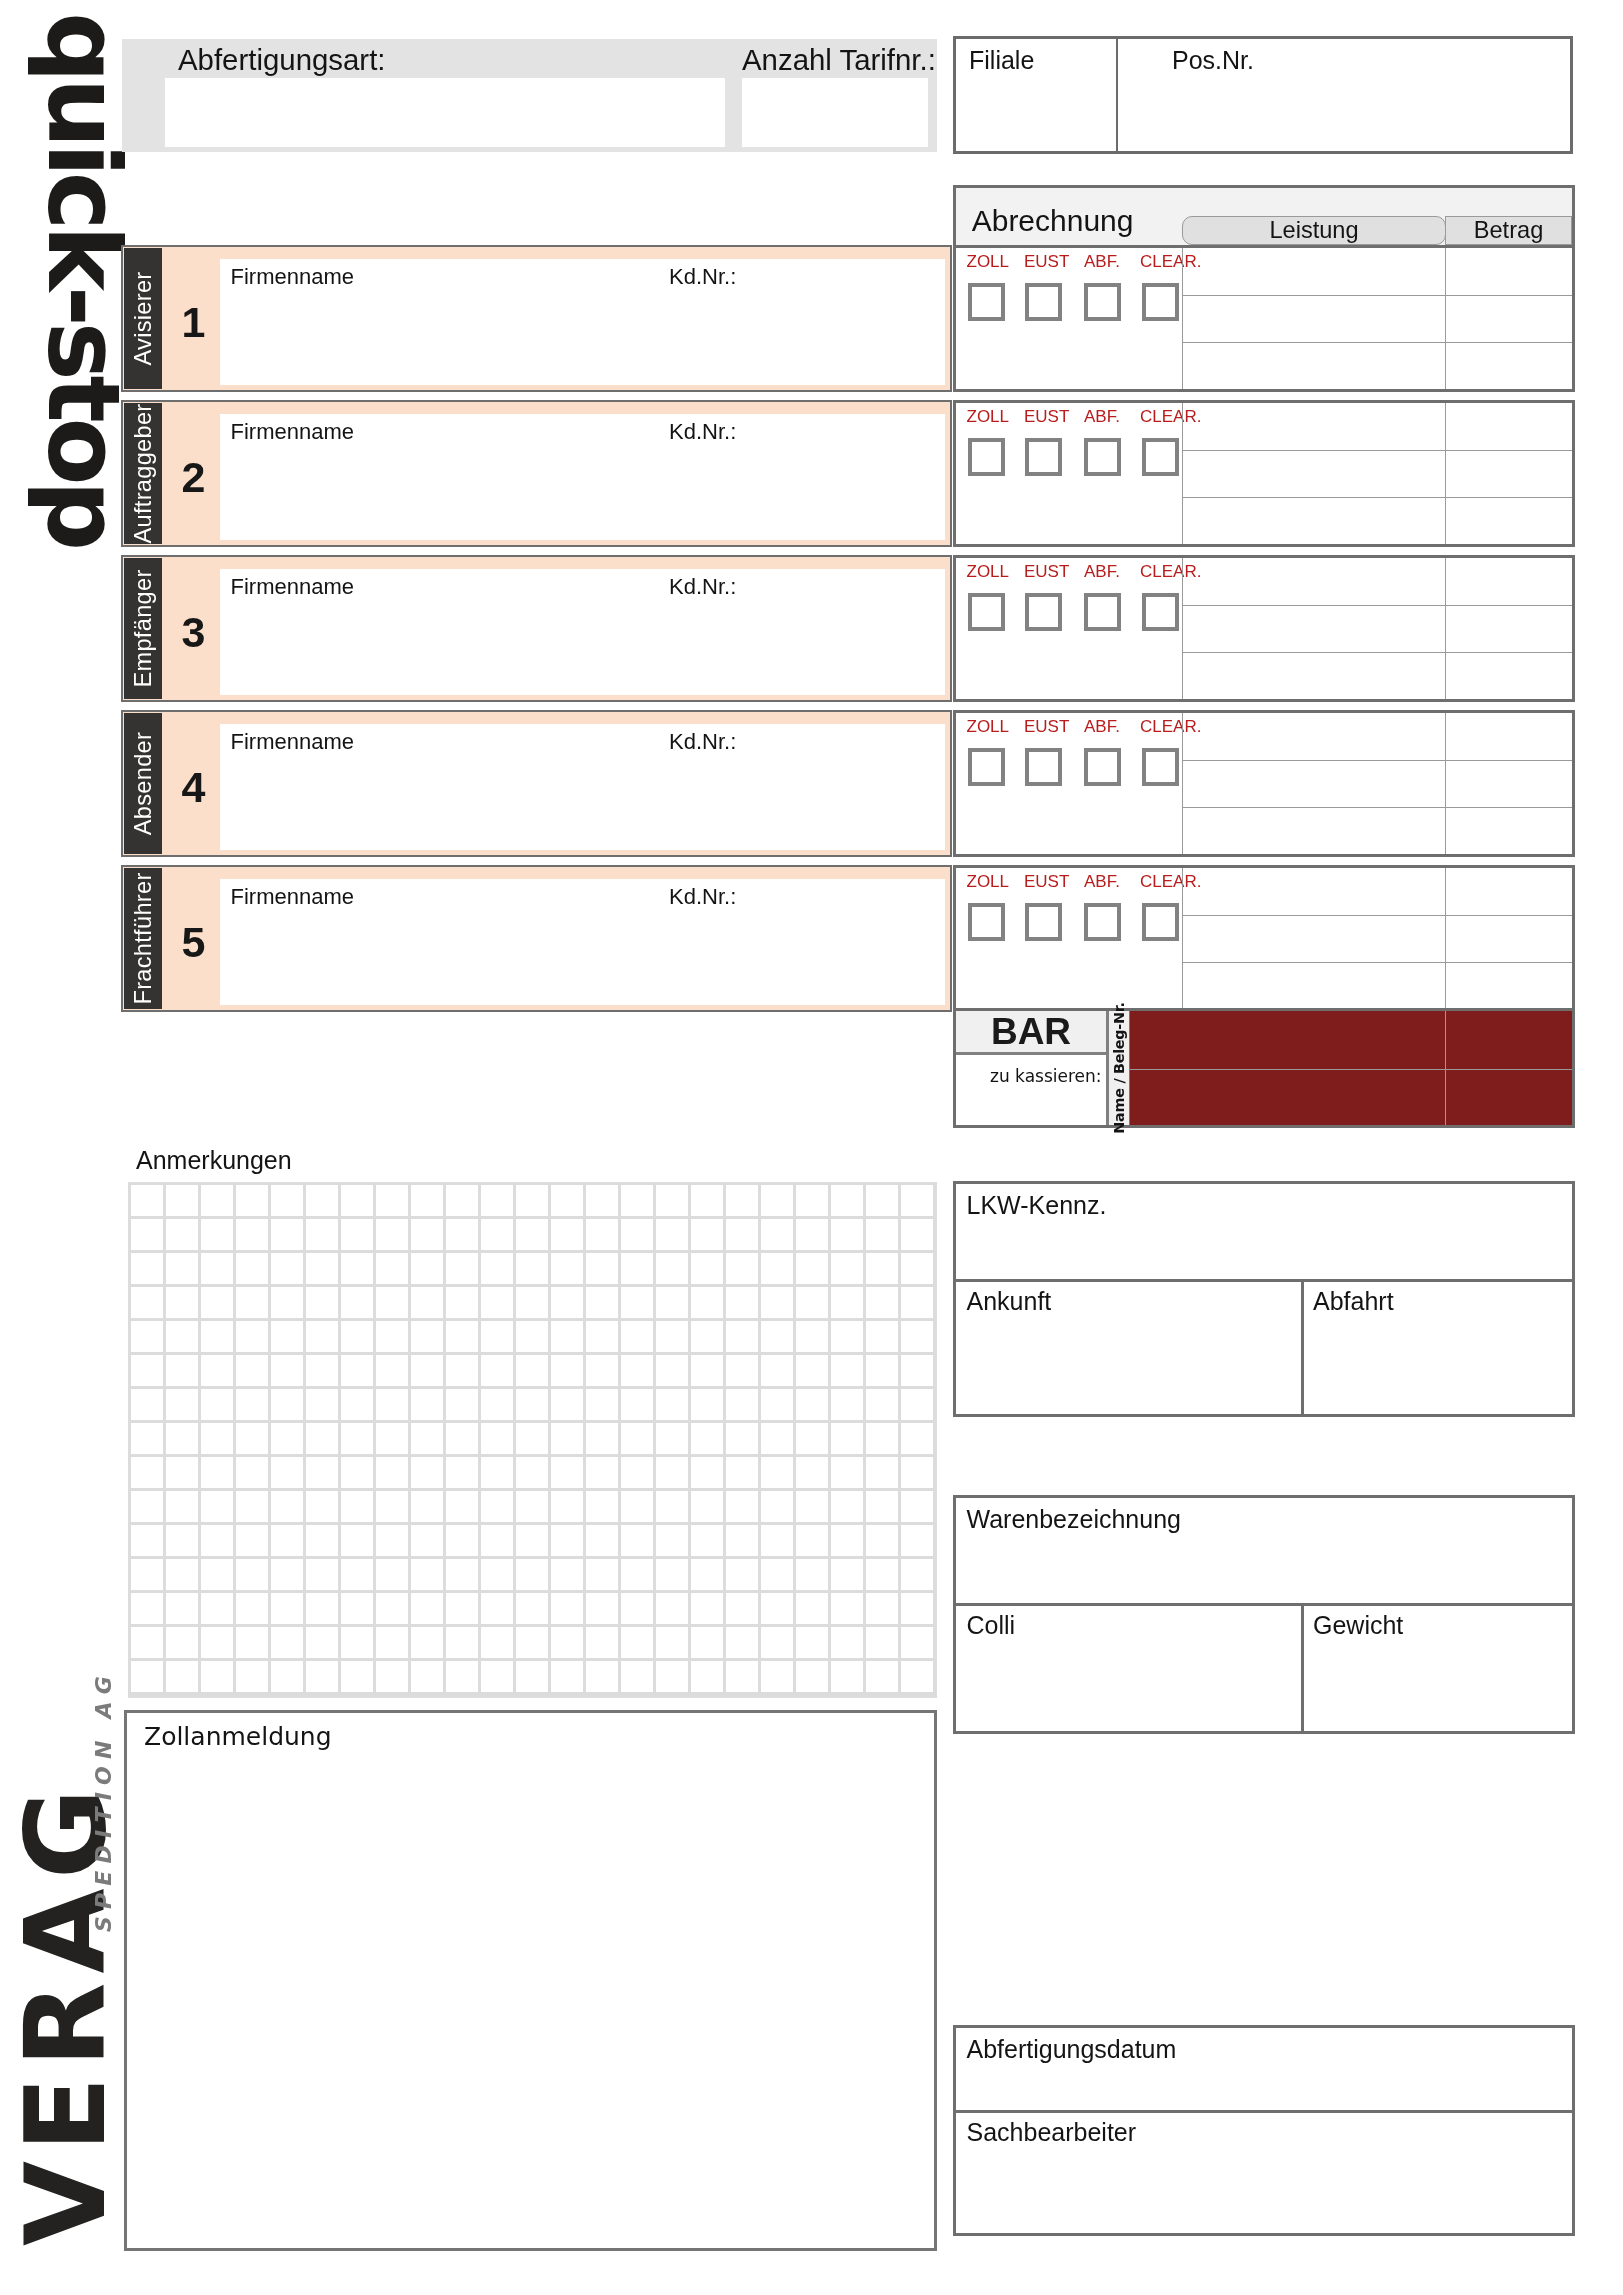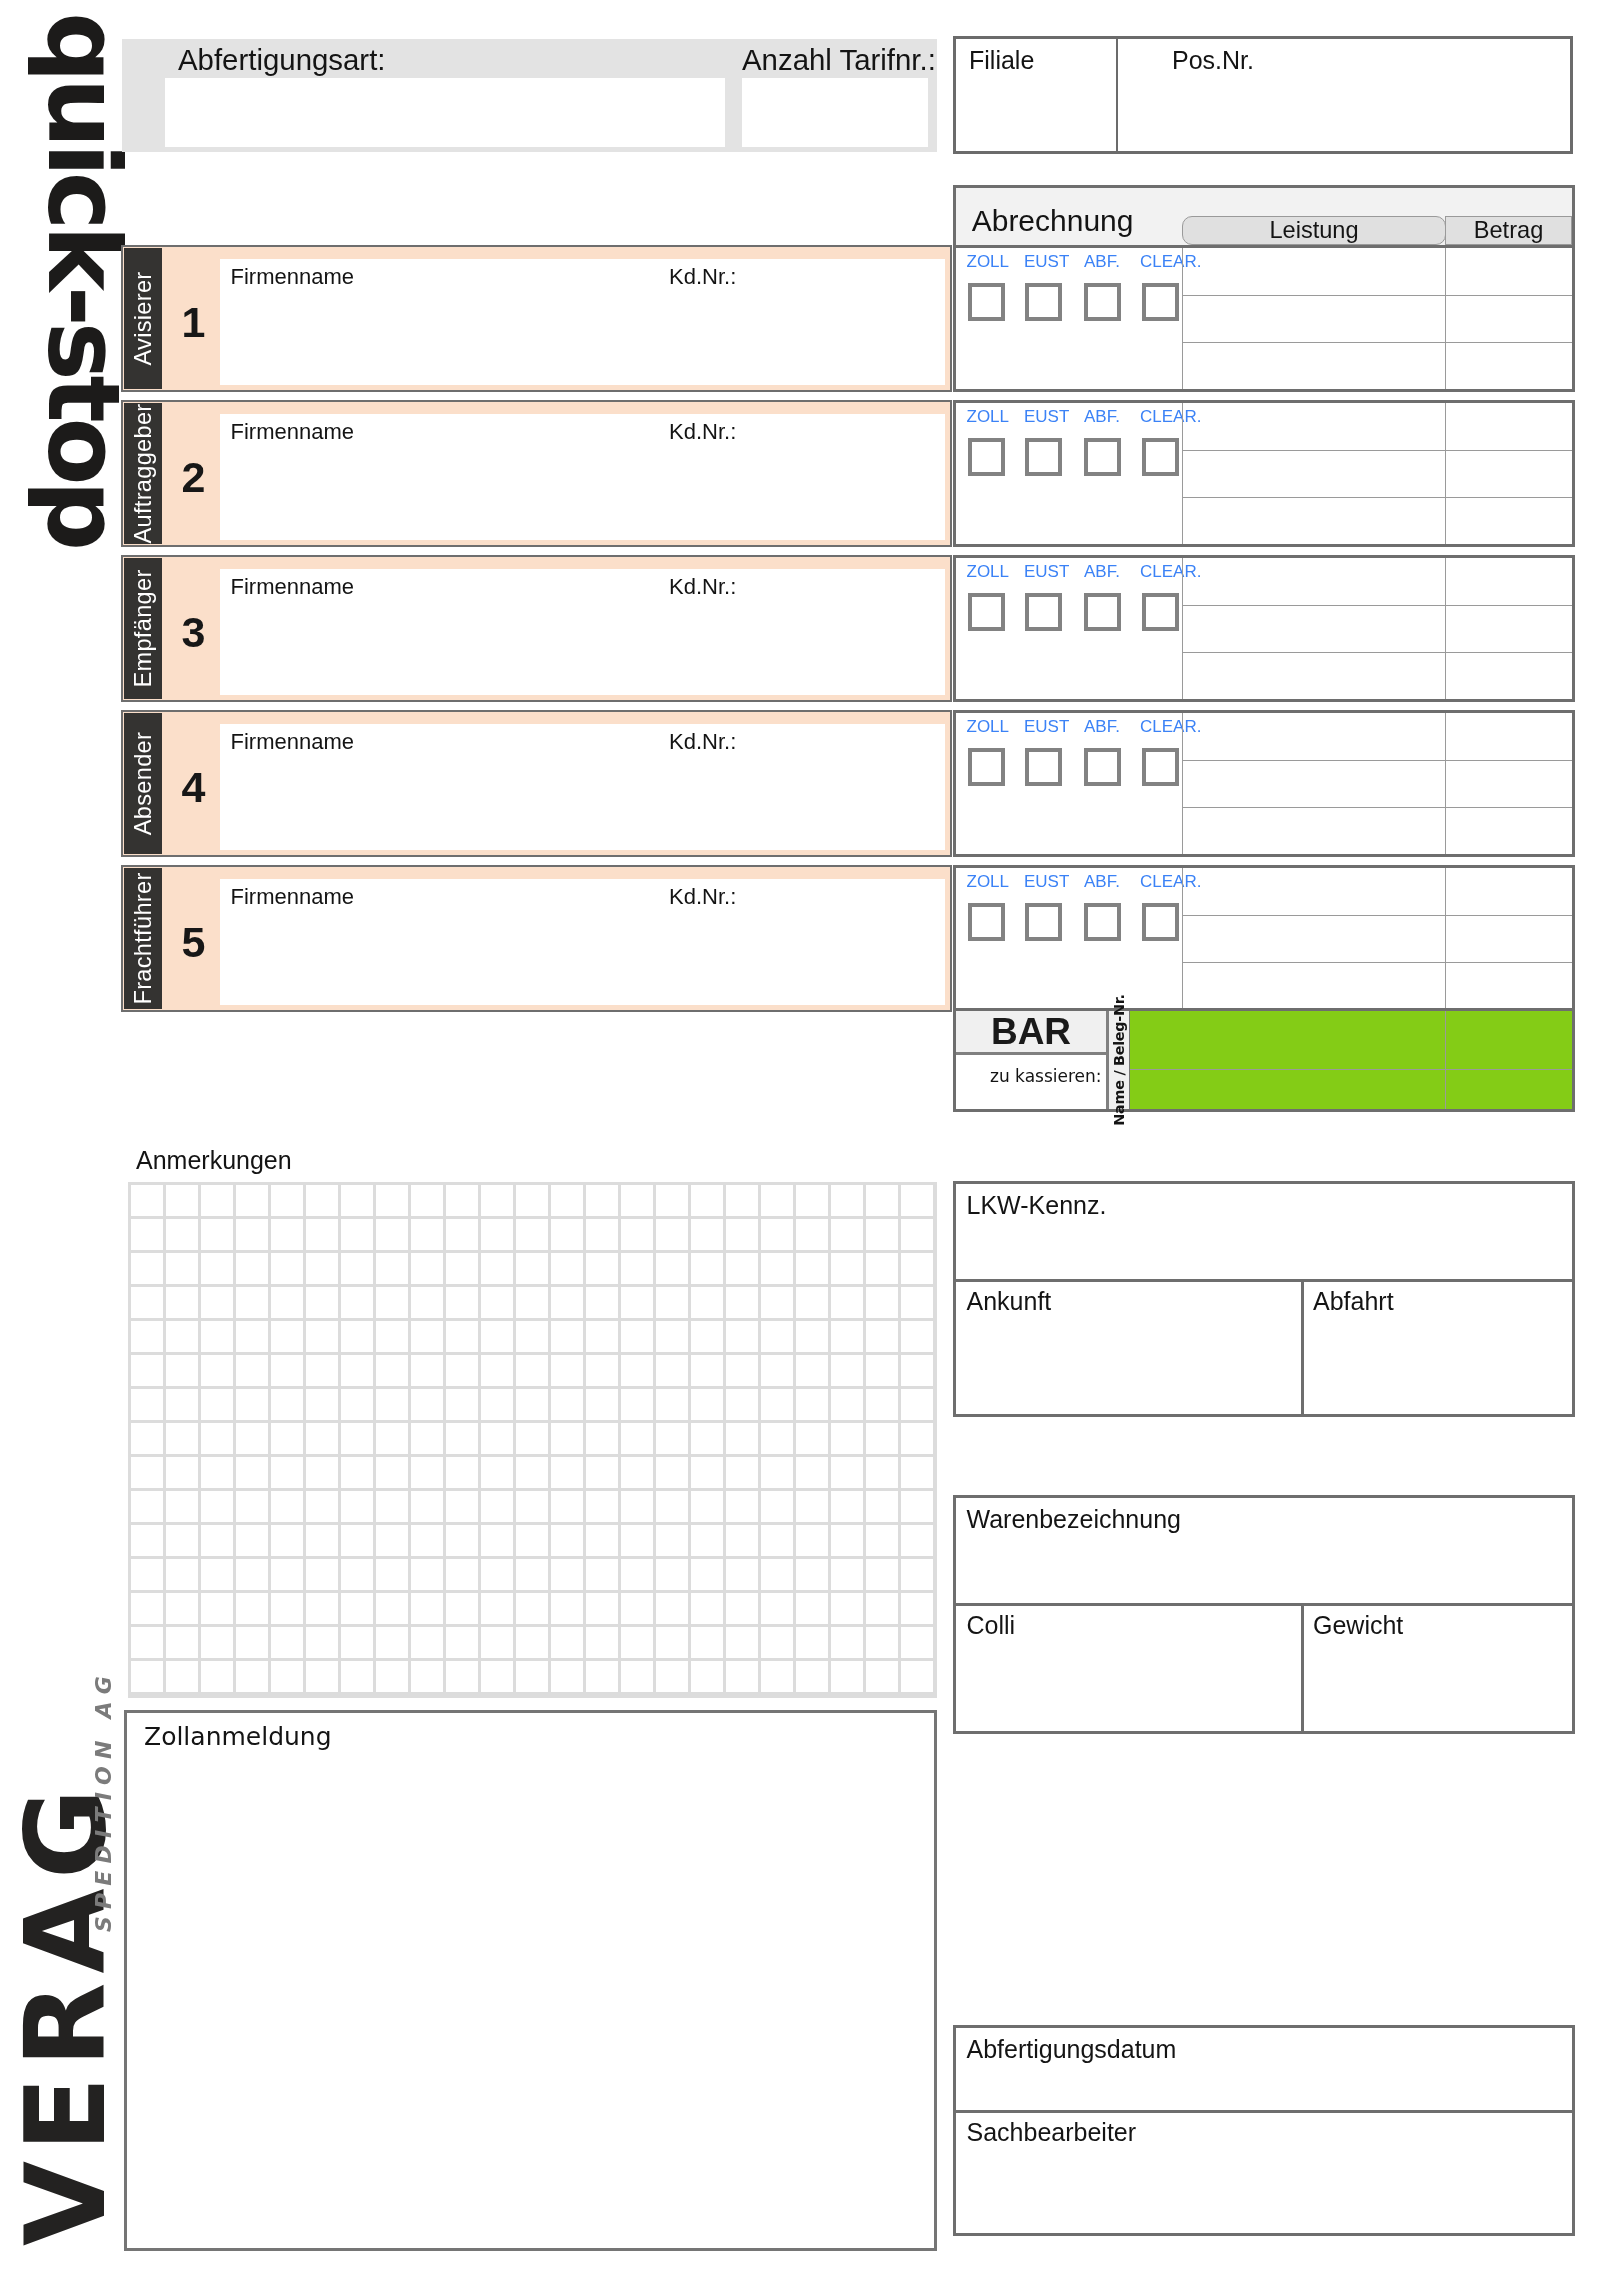--- a/index.html
+++ b/index.html
@@ -46,26 +46,26 @@
   
   .party-left{position:absolute;left:121px;width:831px;height:147px;background:#fbdfca;border:2.6px solid #6e6e6e;box-sizing:border-box;}
   .party-strip{position:absolute;left:1.3px;top:1.3px;bottom:1.3px;width:38px;background:#343331;display:flex;align-items:center;justify-content:center;}
   .party-strip span{transform:rotate(-90deg);white-space:nowrap;color:#ffffff;font-size:23.6px;letter-spacing:0.3px;}
   .party-number{position:absolute;left:47px;top:51px;width:47px;text-align:center;font-size:43px;font-weight:bold;color:#171717;}
   .party-box{position:absolute;left:97px;top:11.8px;right:5.2px;bottom:5.2px;background:#ffffff;}
   .party-box .p-label{position:absolute;top:5.2px;font-size:22px;color:#141414;}
   .p-firmen{left:10.5px;}
   .p-kdnr{left:449px;}
   .party-right{position:absolute;left:953px;width:622px;height:147px;background:#ffffff;border:3.3px solid #6e6e6e;box-sizing:border-box;}
-  .cb-label{position:absolute;top:3.9px;font-size:17px;color:#3b82f6;}
+  .cb-label{position:absolute;top:3.9px;font-size:17px;color:#b91c1c;}
   .checkbox{position:absolute;top:35px;width:37px;height:38px;background:#fff;border:4.6px solid #828282;box-sizing:border-box;}
   .vline{position:absolute;top:0;bottom:0;width:1.3px;background:#9a9a9a;}
   .subline{position:absolute;left:226px;right:0;height:1.3px;background:#9a9a9a;}
   
-  .barblock{position:absolute;left:953px;top:1008px;width:622px;height:104px;background:#84cc16;border:3.3px solid #6e6e6e;box-sizing:border-box;}
+  .barblock{position:absolute;left:953px;top:1008px;width:622px;height:120px;background:#7f1d1d;border:3.3px solid #6e6e6e;box-sizing:border-box;}
   .bar-cell{position:absolute;left:0;top:0;width:150px;height:41px;background:#f0f0f0;border-right:3.3px solid #808080;border-bottom:3.3px solid #808080;
             display:flex;align-items:center;justify-content:center;font-size:37px;font-weight:bold;color:#1a1a1a;}
   .kassieren-cell{position:absolute;left:0;top:44px;width:150px;bottom:0;background:#fff;border-right:3.3px solid #808080;}
   .kassieren-cell span{position:absolute;left:22px;top:11px;font-family:"DejaVu Sans", sans-serif;font-size:17px;color:#141414;margin-left:12px;}
   .namebeleg{position:absolute;left:153px;top:0;bottom:0;width:19.6px;background:#f0f0f0;border-right:1.3px solid #777;
              display:flex;align-items:center;justify-content:center;}
   .namebeleg span{transform:rotate(-90deg);white-space:nowrap;font-family:"DejaVu Sans", sans-serif;font-weight:bold;font-size:14.4px;letter-spacing:-0.3px;color:#141414;}
   .bar-hline{position:absolute;left:174px;right:0;top:58px;height:1.3px;background:#9a9a9a;}
   .bar-vline{position:absolute;left:489px;top:0;bottom:0;width:1.3px;background:#9a9a9a;}
   

